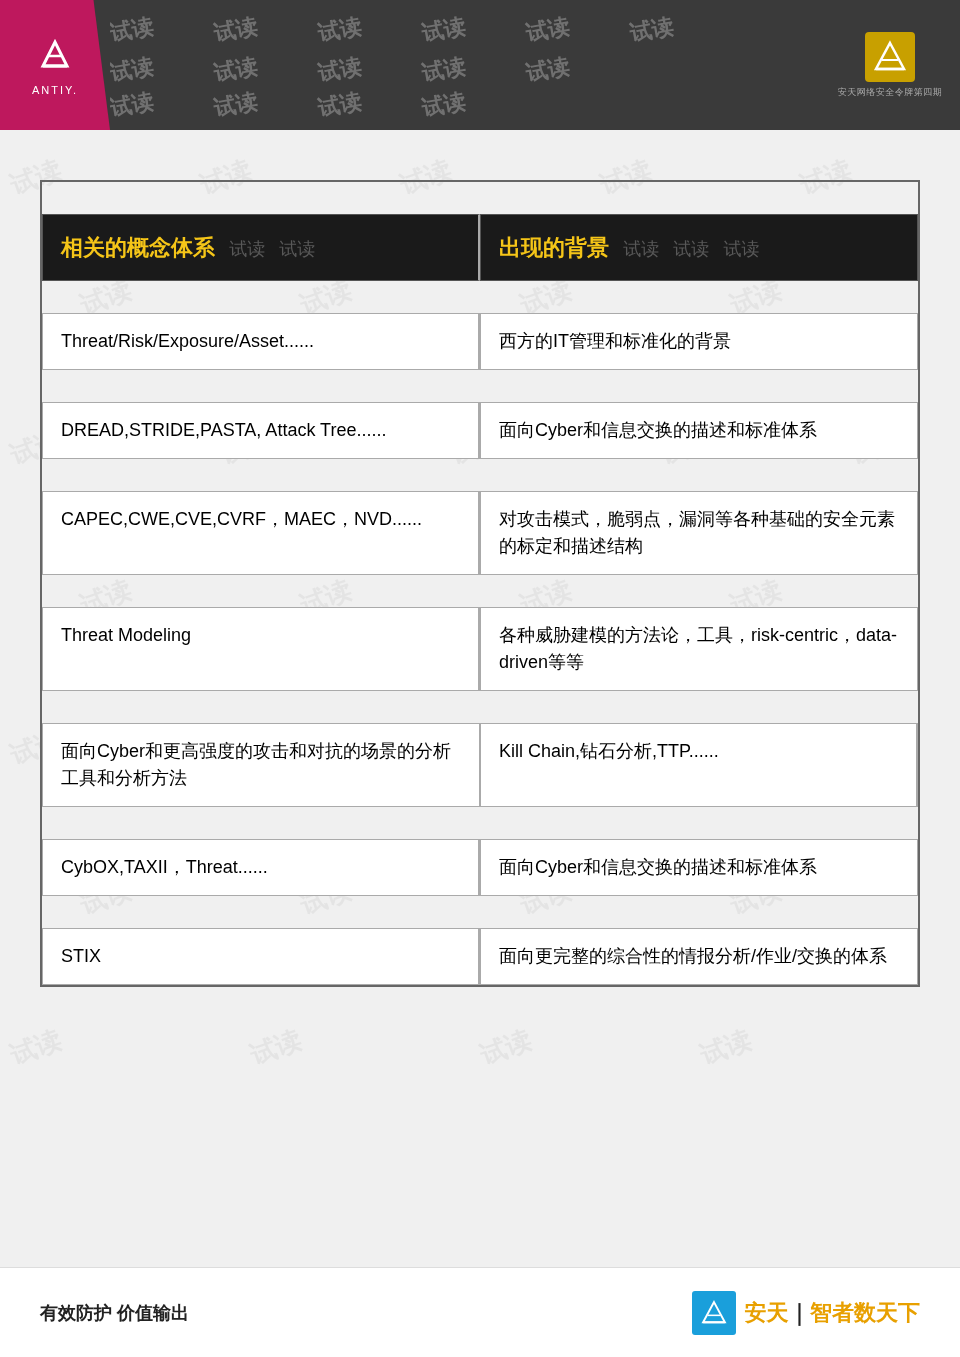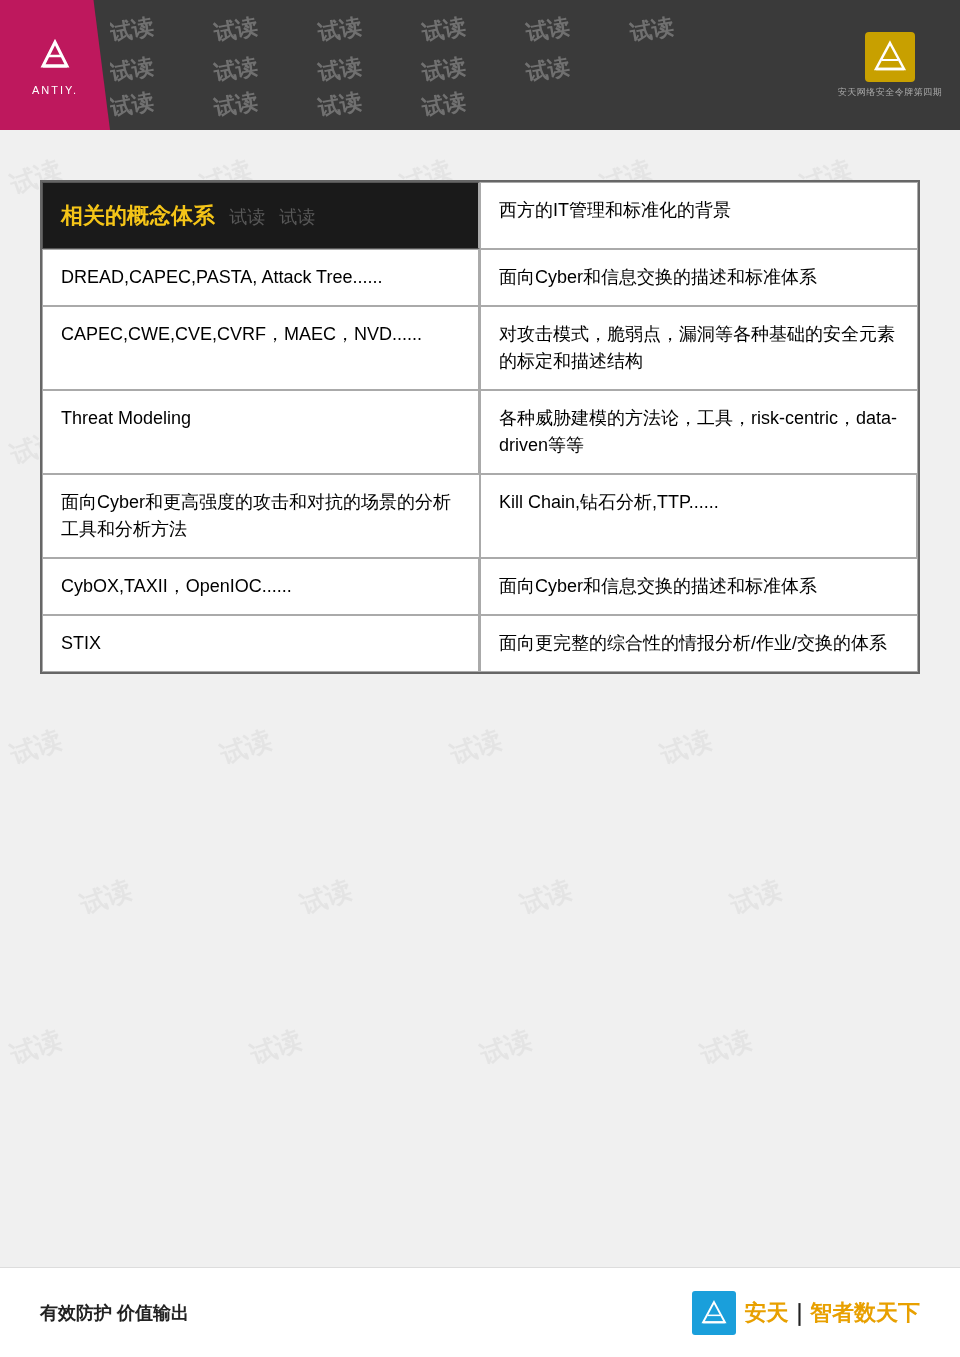--- a/index.html
+++ b/index.html
@@ -158,20 +158,21 @@
       border-collapse: collapse;
     }
 
     .cell {
       padding: 14px 18px;
       border: 1.5px solid #aaa;
       font-size: 18px;
       line-height: 1.5;
       background: white;
       vertical-align: top;
+      margin-top: 32px;
     }
 
     .header-cell {
       background: #1a1a1a;
       color: #f5c518;
       font-size: 22px;
       font-weight: bold;
       padding: 16px 18px;
       border: 1.5px solid #555;
     }
@@ -334,27 +335,36 @@
   </div>
 
   <div class="table-wrapper">
     <div class="table-grid">
 
       <div class="cell header-cell col-left header-cell-with-wm">
         <span>相关的概念体系</span>
         <span class="inline-wm">试读</span>
         <span class="inline-wm">试读</span>
       </div>
-
+      <div class="cell header-cell header-cell-with-wm">
+        <span>出现的背景</span>
+        <span class="inline-wm">试读</span>
+        <span class="inline-wm">试读</span>
+        <span class="inline-wm">试读</span>
+      </div>
+
+      <div class="cell col-left">
+        <span>Threat/Risk/Exposure/Asset......</span>
+      </div>
       <div class="cell">
         <span class="cell-cn">西方的IT管理和标准化的背景</span>
       </div>
 
       <div class="cell col-left">
-        <span>DREAD,CAPEC,PASTA, Attack Tree......</span>
+        <span>DREAD,STRIDE,PASTA, Attack Tree......</span>
       </div>
       <div class="cell">
         <span class="cell-cn">面向Cyber和信息交换的描述和标准体系</span>
       </div>
 
       <div class="cell col-left">
         <span>CAPEC,CWE,CVE,CVRF，MAEC，NVD......</span>
       </div>
       <div class="cell">
         <span class="cell-cn">对攻击模式，脆弱点，漏洞等各种基础的安全元素的标定和描述结构</span>
@@ -368,21 +378,21 @@
       </div>
 
       <div class="cell">
         <span class="cell-cn">面向Cyber和更高强度的攻击和对抗的场景的分析工具和分析方法</span>
       </div>
       <div class="cell col-left">
         <span>Kill Chain,钻石分析,TTP......</span>
       </div>
 
       <div class="cell col-left">
-        <span>CybOX,TAXII，OpenIOC......</span>
+        <span>CybOX,TAXII，Threat......</span>
       </div>
       <div class="cell">
         <span class="cell-cn">面向Cyber和信息交换的描述和标准体系</span>
       </div>
 
       <div class="cell col-left">
         <span>STIX</span>
       </div>
       <div class="cell">
         <span class="cell-cn">面向更完整的综合性的情报分析/作业/交换的体系</span>

